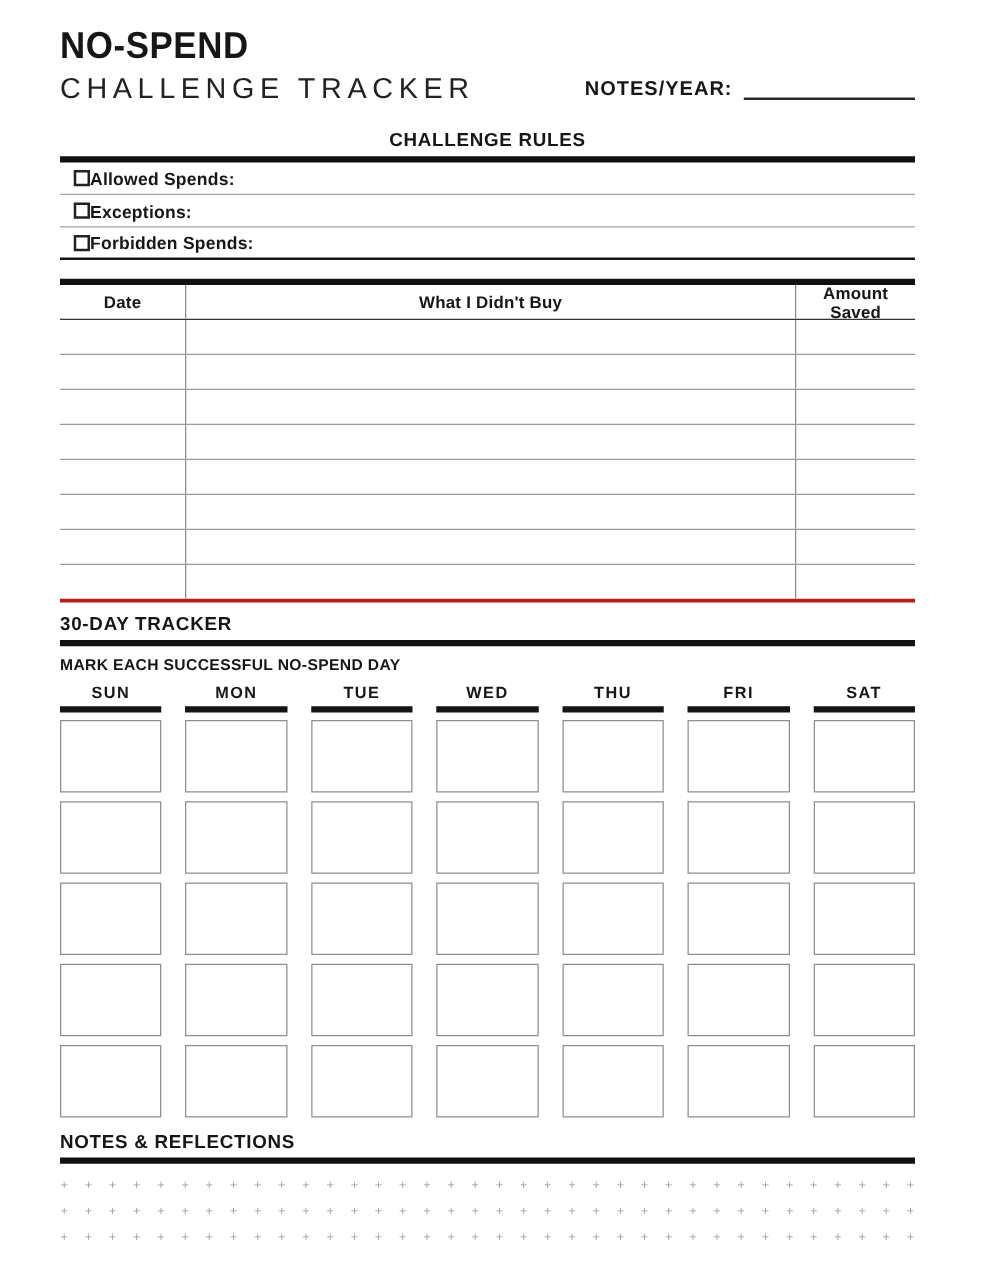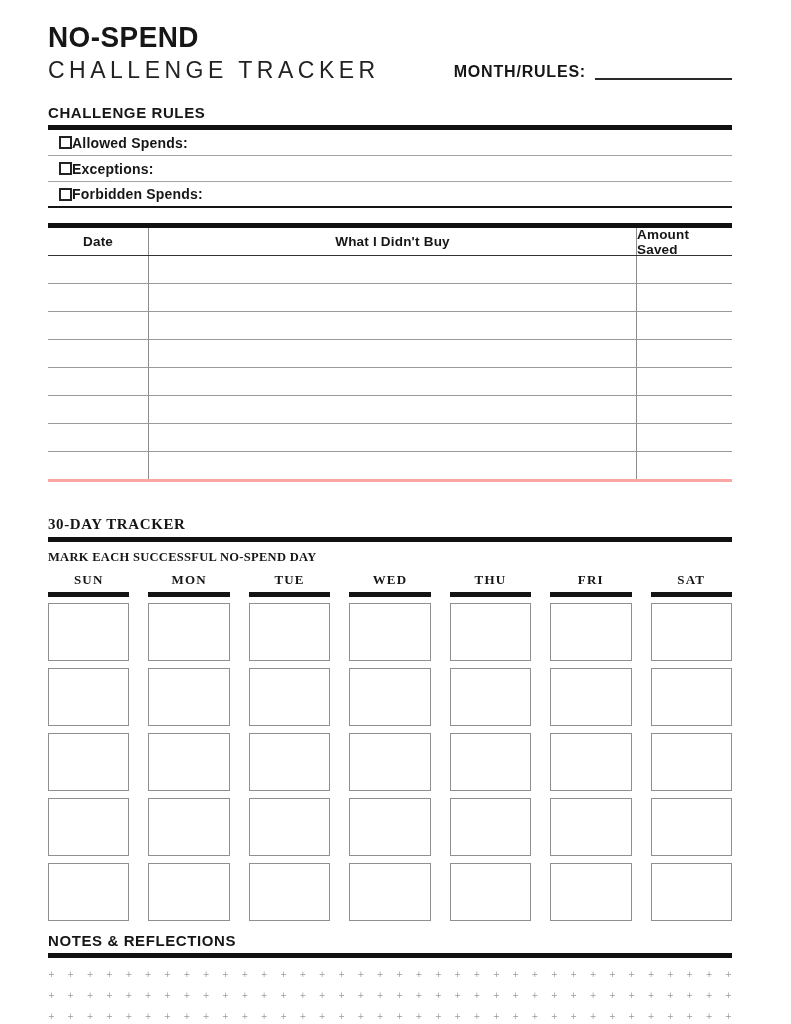--- a/index.html
+++ b/index.html
@@ -24,47 +24,47 @@
   }
   .monthyear { display: flex; align-items: flex-end; gap: 9px; padding-bottom: 3px; }
   .monthyear-label { font-size: 16px; font-weight: 700; letter-spacing: 0.8px; line-height: 1; }
   .monthyear-line { width: 137px; height: 3px; border-bottom: 2px solid #2a2a2a; }
 
   
   .section-heading { font-size: 15px; font-weight: 700; letter-spacing: 0.6px; margin-bottom: 4px; }
   .thick-rule { height: 5px; background: #111; }
 
   
-  .rules-section { margin-top: 21px; }
+  .rules-section { margin-top: 21px; text-align: center; }
   .rule-row {
     display: flex; align-items: center; 
     height: 26px; padding-left: 11px;
     border-bottom: 1px solid #a3a3a3;
   }
   .rule-row:last-child { border-bottom: 2.5px solid #151515; }
   .checkbox { width: 13px; height: 13px; border: 2px solid #222; background: #fff; flex: 0 0 auto; }
   .rule-label { font-size: 14px; font-weight: 700; letter-spacing: 0.2px; white-space: nowrap; }
   .rule-write-area { flex: 1 1 auto; height: 100%; }
 
   
   .savings-section { margin-top: 15px; }
-  .savings-table { border-bottom: 3px solid #fca5a5; }
+  .savings-table { border-bottom: 3px solid #b91c1c; text-align: center; }
   .srow { display: grid; grid-template-columns: 100px 1fr 95px; }
   .srow.head { border-bottom: 1.5px solid #333; }
   .scell { height: 27px; }
   .scell.mid { border-left: 1px solid #8c8c8c; border-right: 1px solid #8c8c8c; }
   .srow.head .scell {
     display: flex; align-items: center; justify-content: center;
     font-size: 13.5px; font-weight: 700; letter-spacing: 0.2px;
   }
   .sbody .srow { border-bottom: 1px solid #9a9a9a; }
   .sbody .srow:last-child { border-bottom: none; }
 
   
-  .tracker-section { margin-top: 34px; font-family: Liberation Serif, serif; }
+  .tracker-section { margin-top: 9px; }
   .tracker-subtitle { font-size: 12.5px; font-weight: 700; letter-spacing: 0.3px; margin: 8px 0 7px 0; }
   .days-row, .tracker-grid { display: grid; grid-template-columns: repeat(7, 1fr); column-gap: 19px; }
   .daycol { text-align: center; }
   .daylabel { font-size: 13px; font-weight: 700; letter-spacing: 1.2px; padding-bottom: 4px; }
   .daybar { height: 5px; background: #141414; }
   .tracker-grid { margin-top: 6px; row-gap: 7px; }
   .daybox { height: 58px; border: 1px solid #8f8f8f; background: #fff; }
 
   
   .notes-section { margin-top: 11px; }
@@ -76,21 +76,21 @@
 <body>
 
 <div class="page">
 
   <div class="header">
     <div>
       <div class="title-line1">NO-SPEND</div>
       <div class="title-line2">CHALLENGE TRACKER</div>
     </div>
     <div class="monthyear">
-      <span class="monthyear-label">MONTH/RULES:</span>
+      <span class="monthyear-label">NOTES/YEAR:</span>
       <span class="monthyear-line"></span>
     </div>
   </div>
 
   <div class="rules-section">
     <div class="section-heading">CHALLENGE RULES</div>
     <div class="thick-rule"></div>
     <div class="rule-row">
       <span class="checkbox"></span>
       <span class="rule-label">Allowed Spends:</span>

